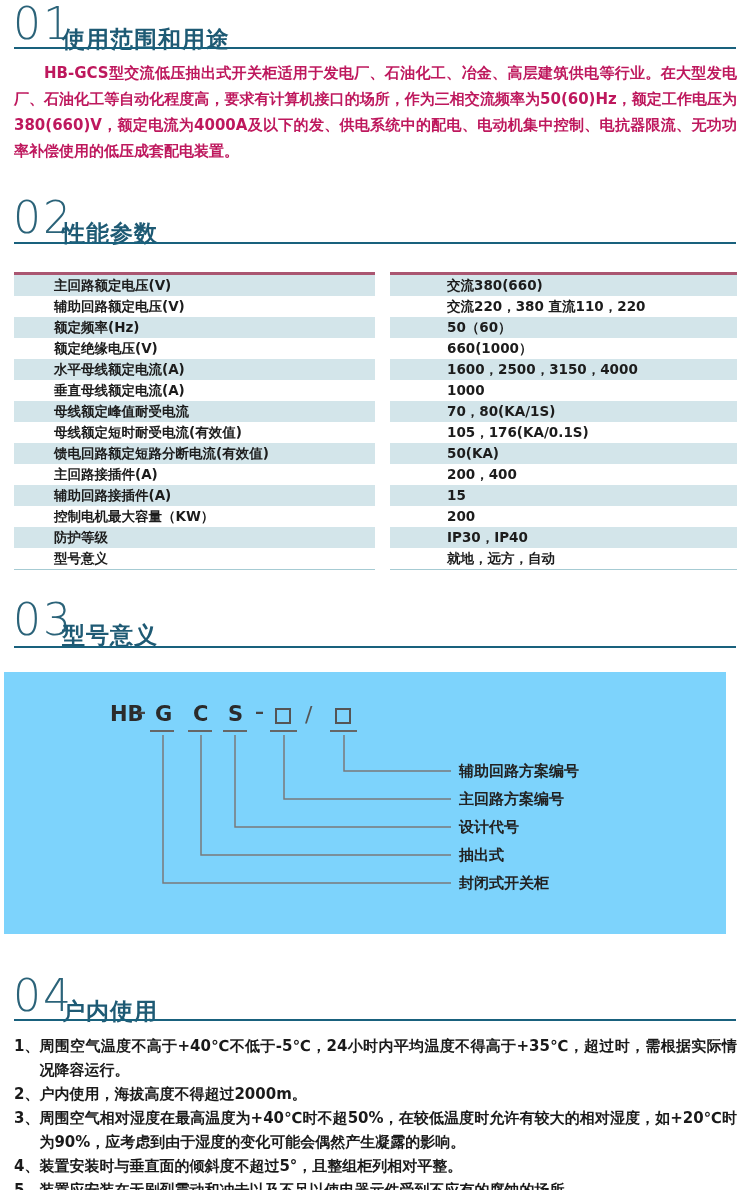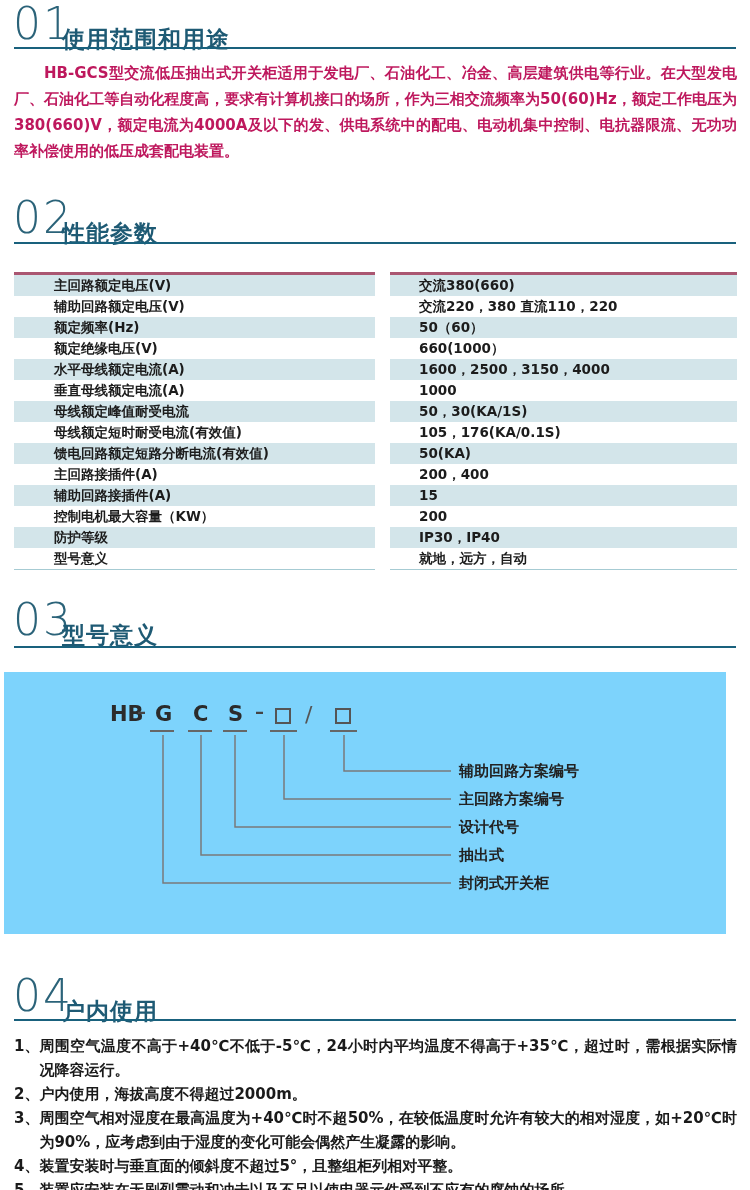--- a/index.html
+++ b/index.html
@@ -33,21 +33,21 @@
 
   
   .tcol { position:absolute; top:272px; border-top:3px solid #aa5671;
           border-bottom:1px solid #a6cbd3; }
   .tcol-left  { left:14px;  width:361px; }
   .tcol-right { left:390px; width:347px; }
   .trow { height:21px; line-height:21px; font-size:13.5px; font-weight:bold;
           white-space:nowrap; overflow:hidden; }
   .trow:nth-child(odd) { background:#d3e5ea; }
   .tcol-left  .trow { padding-left:40px; }
-  .tcol-right .trow { padding-left:29px; }
+  .tcol-right .trow { padding-left:57px; }
 
   
   .model-box { position:absolute; left:4px; top:672px; width:722px; height:262px;
                background:#7dd3fc; }
   .mchar { position:absolute; top:30px; font-size:21px; font-weight:bold;
            color:#2b2b2b; line-height:24px; }
   .mdash { position:absolute; top:29px; font-size:18px; font-weight:bold; color:#444; }
   .msq   { position:absolute; top:36px; width:16px; height:16px;
            border:2px solid #555; background:transparent; }
   .mslash{ position:absolute; top:30px; font-size:22px; color:#555; }
@@ -93,21 +93,21 @@
   <div class="trow">型号意义</div>
 </div>
 
 <div class="tcol tcol-right">
   <div class="trow">交流380(660)</div>
   <div class="trow">交流220，380 直流110，220</div>
   <div class="trow">50（60）</div>
   <div class="trow">660(1000）</div>
   <div class="trow">1600，2500，3150，4000</div>
   <div class="trow">1000</div>
-  <div class="trow">50，30(KA/1S)</div>
+  <div class="trow">70，80(KA/1S)</div>
   <div class="trow">105，176(KA/0.1S)</div>
   <div class="trow">50(KA)</div>
   <div class="trow">200，400</div>
   <div class="trow">15</div>
   <div class="trow">200</div>
   <div class="trow">IP30，IP40</div>
   <div class="trow">就地，远方，自动</div>
 </div>
 
 <div class="sec-num" style="top:598px">03</div>

